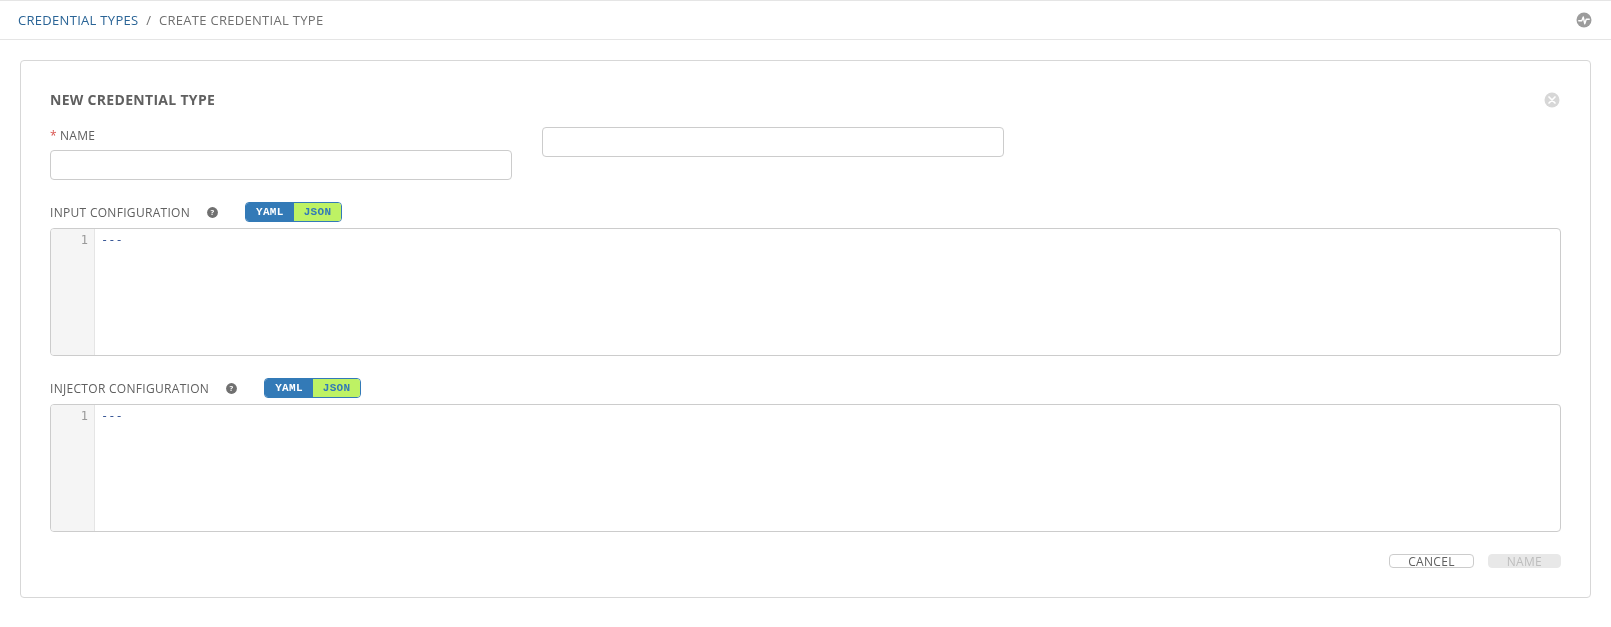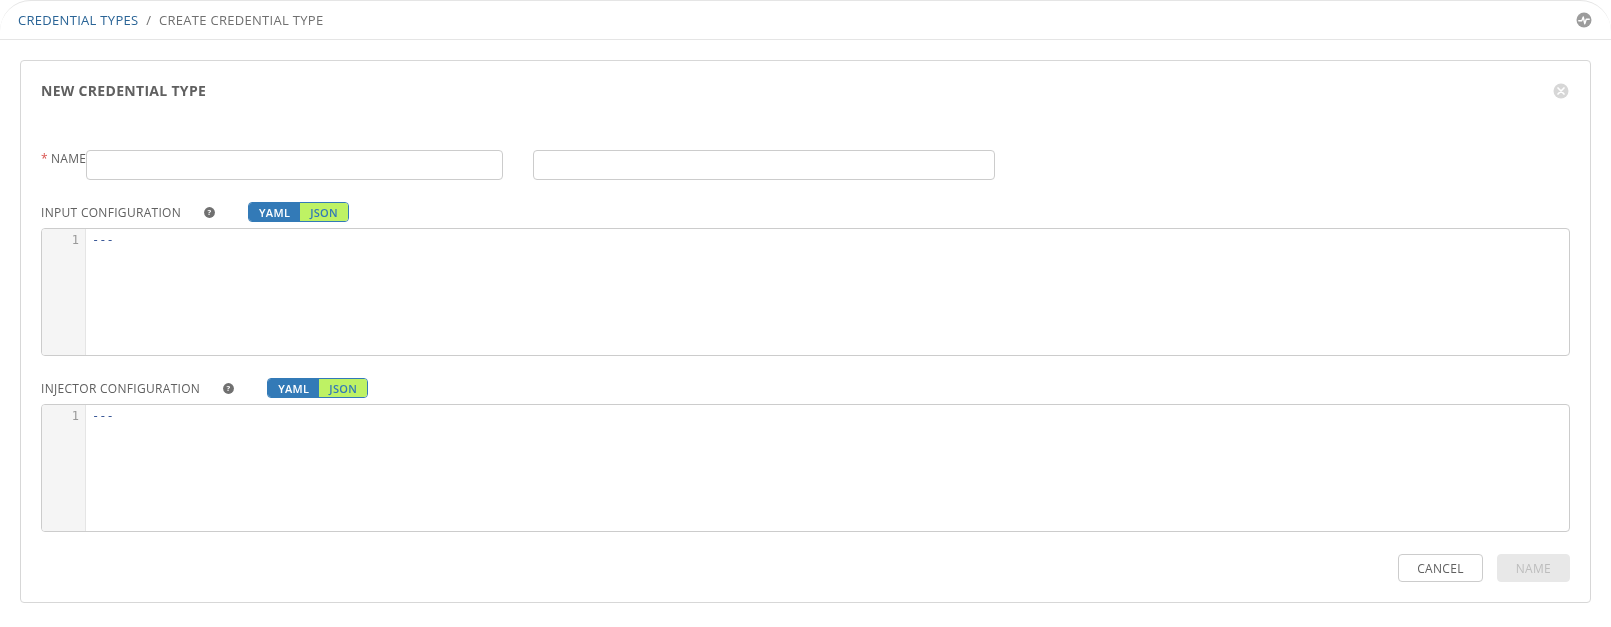--- a/index.html
+++ b/index.html
@@ -9,21 +9,20 @@
     font-family: "Open Sans", "Helvetica Neue", Arial, sans-serif;
     font-size: 13px;
     color: #606060;
     background: #fff;
   }
   .page {
     width: 1611px;
     height: 627px;
     position: relative;
     border-top: 1px solid #e5e5e5;
-    border-radius: 31px;
   }
   .breadcrumb-bar {
     display: flex;
     align-items: center;
     justify-content: space-between;
     padding: 10px 18px 10px 18px;
     border-bottom: 1px solid #e5e5e5;
   }
   .breadcrumb {
     font-size: 13px;
@@ -43,21 +42,21 @@
   .activity-icon {
     width: 18px;
     height: 18px;
     color: #9c9c9c;
   }
 
   .panel {
     margin: 20px;
     border: 1px solid #d7d7d7;
     border-radius: 4px;
-    padding: 20px;
+    padding: 29px;
     position: relative;
     background: #fff;
   }
   .panel-header {
     display: flex;
     align-items: center;
     justify-content: space-between;
     margin-bottom: 18px;
   }
   .panel-title {
@@ -74,22 +73,21 @@
   }
 
   .form-row {
     display: flex;
     gap: 30px;
     margin-bottom: 22px;
   }
   .form-group {
     width: 462px;
     display: flex;
-    flex-direction: row;
-    margin-top: 32px;
+    flex-direction: column;
   }
   .label {
     font-size: 12px;
     color: #606060;
     letter-spacing: 0.3px;
     margin-bottom: 6px;
   }
   .label .req {
     color: #d9534f;
     margin-right: 3px;
@@ -103,41 +101,42 @@
     font-size: 13px;
     background: #fff;
   }
 
   .config-section {
     margin-bottom: 22px;
   }
   .config-label-row {
     display: flex;
     align-items: center;
-    gap: 22px;
+    gap: 16px;
     margin-bottom: 6px;
     font-size: 12px;
     letter-spacing: 0.3px;
     color: #606060;
   }
   .help-icon {
     width: 13px;
     height: 13px;
     color: #707070;
     flex-shrink: 0;
   }
   .toggle-group {
     display: inline-flex;
     border: 1px solid #337ab7;
     border-radius: 4px;
     overflow: hidden;
     margin-left: 10px;
     font-size: 11px;
     font-weight: 600;
     height: 20px;
+    font-family: Liberation Mono, monospace;
   }
   .toggle-btn {
     padding: 2px 10px;
     cursor: pointer;
     display: flex;
     align-items: center;
   }
   .toggle-btn.active {
     background: #337ab7;
     color: #fff;
@@ -171,21 +170,21 @@
     font-size: 12px;
     color: #3b5998;
   }
 
   .button-row {
     display: flex;
     justify-content: flex-end;
     gap: 14px;
   }
   .btn {
-    height: 28px;
+    height: 14px;
     padding: 0 18px;
     border-radius: 4px;
     font-size: 12px;
     letter-spacing: 0.3px;
     cursor: pointer;
     display: inline-flex;
     align-items: center;
     justify-content: center;
   }
   .btn-default {

